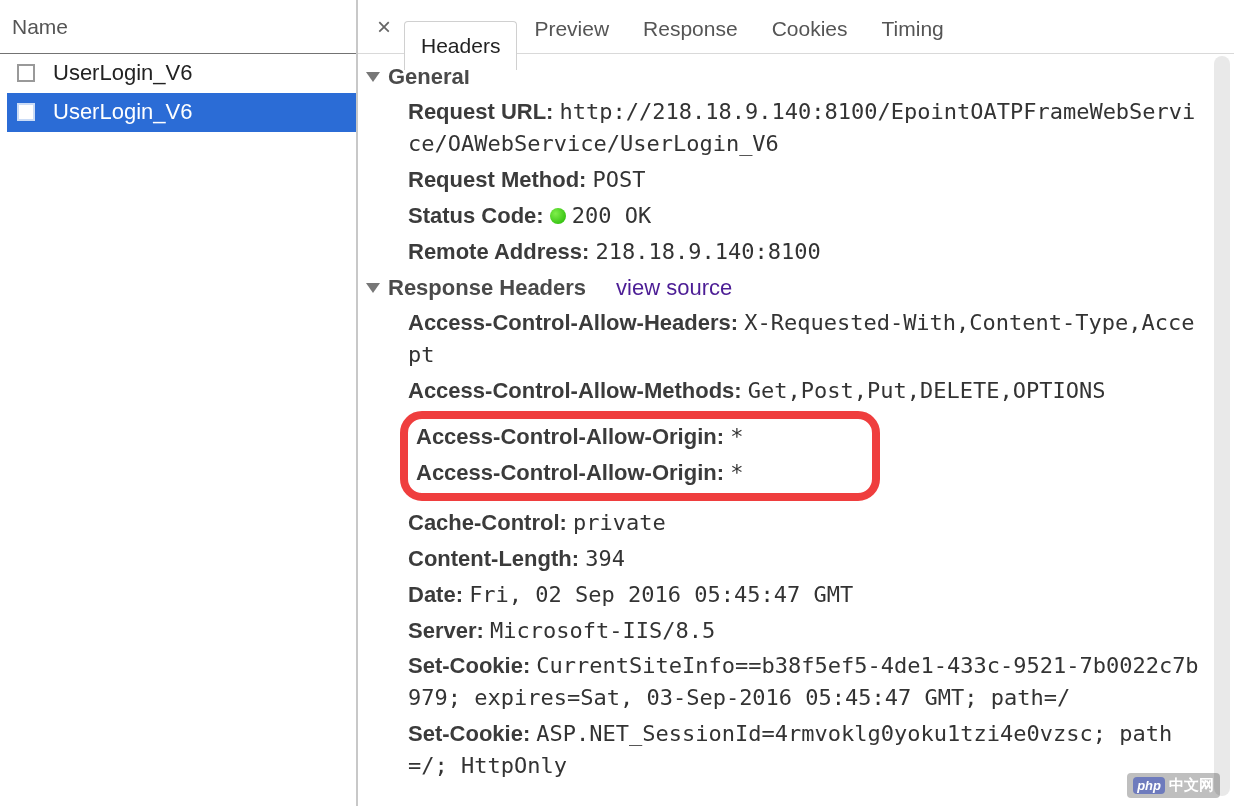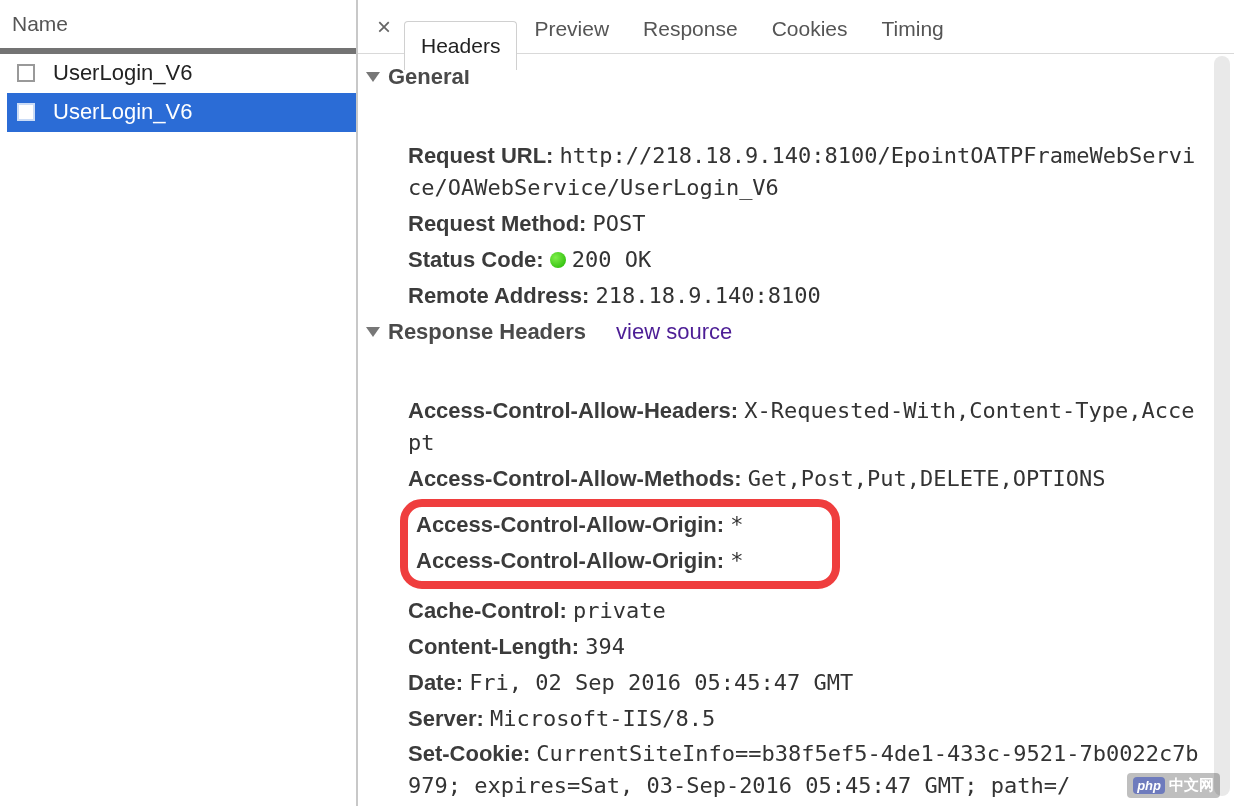--- a/index.html
+++ b/index.html
@@ -16,21 +16,21 @@
 
   
   .left-panel {
     width: 358px;
     border-right: 2px solid #c8c8c8;
     display: flex;
     flex-direction: column;
   }
   .left-header {
     height: 54px;
-    border-bottom: 6px solid #737373;
+    border-bottom: 1px solid #737373;
     display: flex;
     align-items: center;
     padding-left: 12px;
     color: #555;
     font-size: 21px;
   }
   .request-row {
     display: flex;
     align-items: center;
     padding: 6px 10px;
@@ -125,21 +125,21 @@
     border-right: 7px solid transparent;
     border-top: 10px solid #777;
     margin-left: 2px;
     margin-right: 2px;
   }
   .section-header .aux {
     font-weight: 400;
     color: #4c1d95;
     margin-left: 24px;
   }
-  .kv-block { padding-left: 44px; padding-right: 22px; margin-top: 44px; }
+  .kv-block { padding-left: 44px; padding-right: 22px; }
   .kv {
     padding: 2px 0;
     font-size: 22px;
     line-height: 1.45;
     word-break: break-all;
   }
   .kv .k { font-weight: 700; color: #3b3b3b; }
   .kv .v { font-family: Menlo, Consolas, monospace; color: #333; }
   .status-dot {
     display: inline-block;
@@ -147,21 +147,21 @@
     border-radius: 50%;
     background: radial-gradient(circle at 35% 35%, #7fef4a, #1eb400);
     vertical-align: -1px;
     margin-right: 6px;
   }
   .callout {
     border: 8px solid #ef3e3e;
     border-radius: 22px;
     margin: 2px 0 4px -8px;
     padding: 0 8px 2px 8px;
-    width: 440px;
+    width: 480px;
   }
   .callout .kv .v { color: #333; }
 
   .watermark {
     position: absolute;
     right: 14px; bottom: 8px;
     display: flex;
     align-items: center;
     gap: 4px;
     font-size: 15px;

